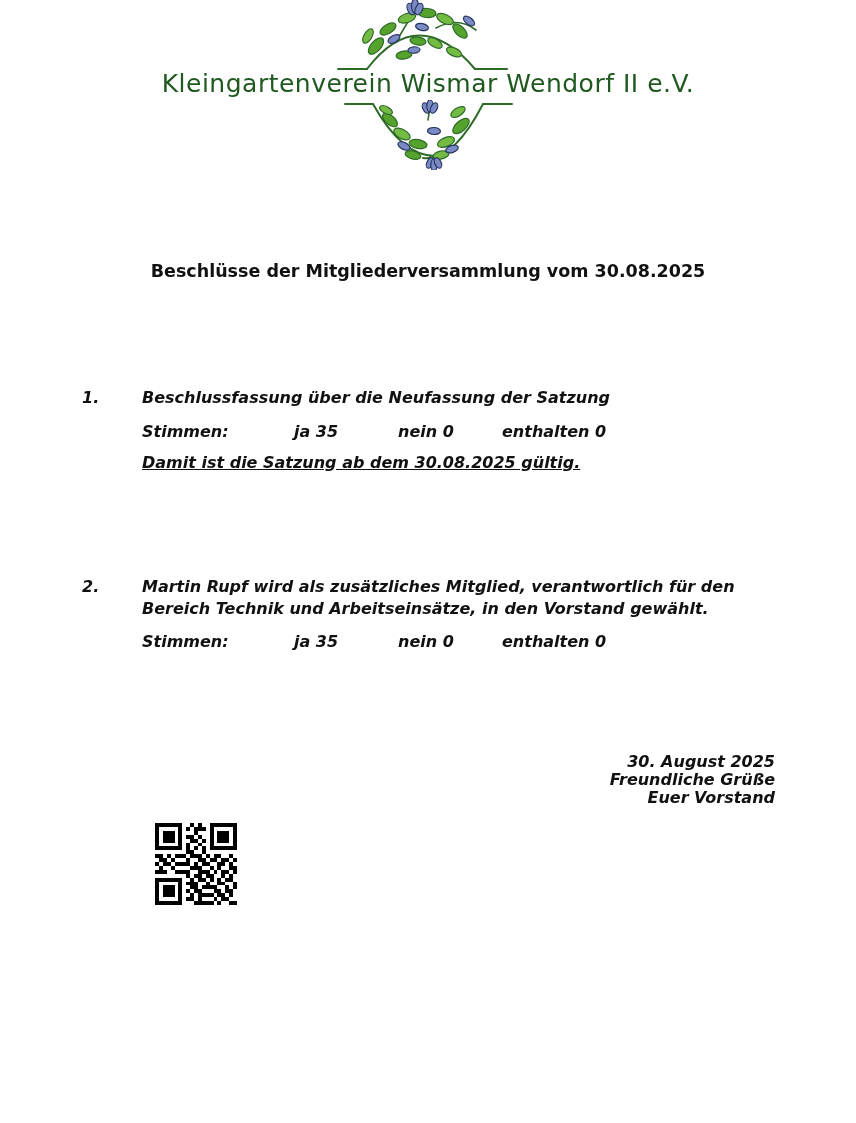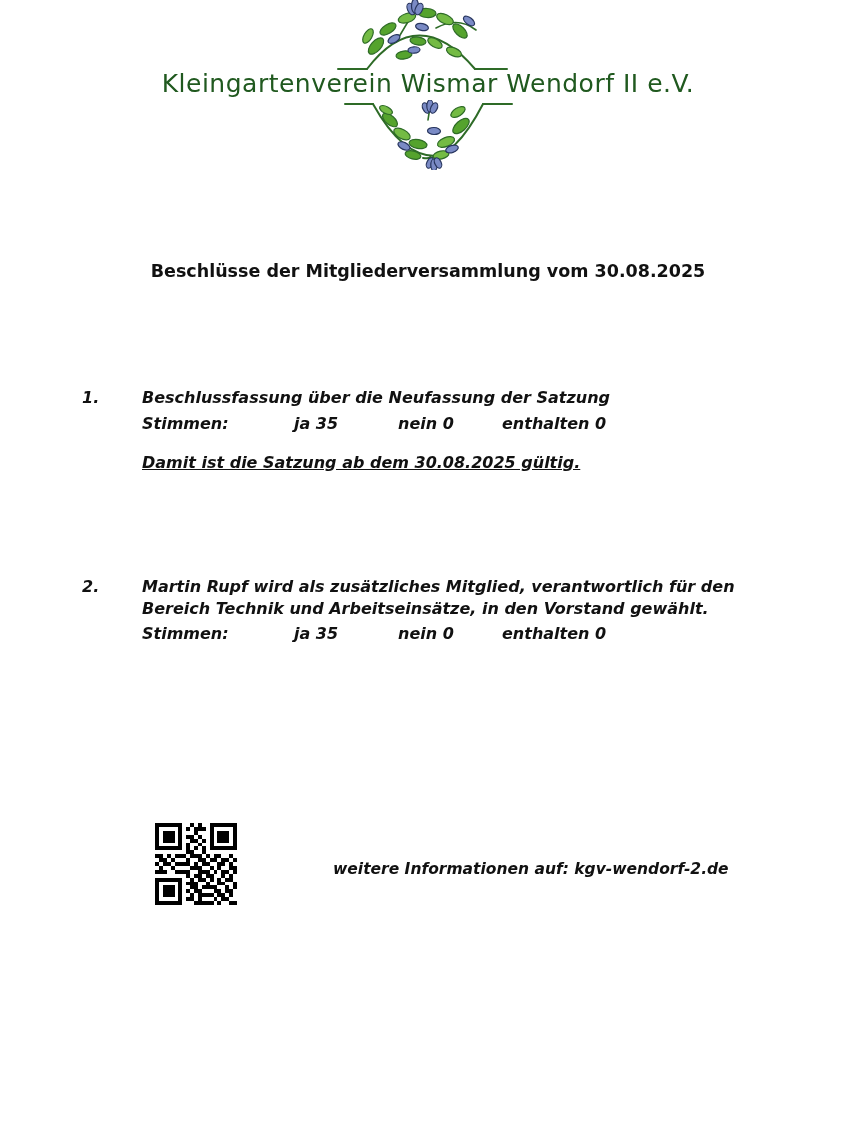--- a/index.html
+++ b/index.html
@@ -36,21 +36,21 @@
   .item{
     position:absolute;left:82px;width:730px;
     font-size:16px;font-weight:bold;font-style:italic;
     line-height:21.5px;
   }
   #item1{top:387px;}
   #item2{top:576px;}
   .item .num{position:absolute;left:0;top:0;}
   .item .content{margin-left:60px;position:relative;}
   .vote-line{position:relative;height:21.5px;}
-  .vt{position:absolute;top:4px;white-space:nowrap;}
+  .vt{position:absolute;top:12px;white-space:nowrap;}
   .v0{left:0;}
   .v1{left:152px;}
   .v2{left:256px;}
   .v3{left:360px;}
   .note{margin-top:21.5px;text-decoration:underline;}
   .signature{
     position:absolute;top:753px;right:81px;
     text-align:right;
     font-size:16px;font-weight:bold;font-style:italic;
     line-height:18px;white-space:nowrap;
@@ -156,20 +156,25 @@
       <div>Bereich Technik und Arbeitseinsätze, in den Vorstand gewählt.</div>
       <div class="vote-line">
         <span class="vt v0">Stimmen:</span>
         <span class="vt v1">ja 35</span>
         <span class="vt v2">nein 0</span>
         <span class="vt v3">enthalten 0</span>
       </div>
     </div>
   </div>
 
+  <div class="signature">
+    <div>30. August 2025</div>
+    <div>Freundliche Grüße</div>
+    <div>Euer Vorstand</div>
+  </div>
 
   <svg id="qr-svg" viewBox="0 0 21 21" aria-hidden="true">
       <rect x="0" y="0" width="1" height="1"></rect>
       <rect x="1" y="0" width="1" height="1"></rect>
       <rect x="2" y="0" width="1" height="1"></rect>
       <rect x="3" y="0" width="1" height="1"></rect>
       <rect x="4" y="0" width="1" height="1"></rect>
       <rect x="5" y="0" width="1" height="1"></rect>
       <rect x="6" y="0" width="1" height="1"></rect>
       <rect x="9" y="0" width="1" height="1"></rect>
@@ -398,15 +403,14 @@
       <rect x="10" y="20" width="1" height="1"></rect>
       <rect x="11" y="20" width="1" height="1"></rect>
       <rect x="12" y="20" width="1" height="1"></rect>
       <rect x="13" y="20" width="1" height="1"></rect>
       <rect x="14" y="20" width="1" height="1"></rect>
       <rect x="16" y="20" width="1" height="1"></rect>
       <rect x="19" y="20" width="1" height="1"></rect>
       <rect x="20" y="20" width="1" height="1"></rect>
     </svg>
 
-  <div class="footer-info">weitere Informationen auf: kgv-wendorf-2.de</div>
 
 </div>
 
 </body></html>

